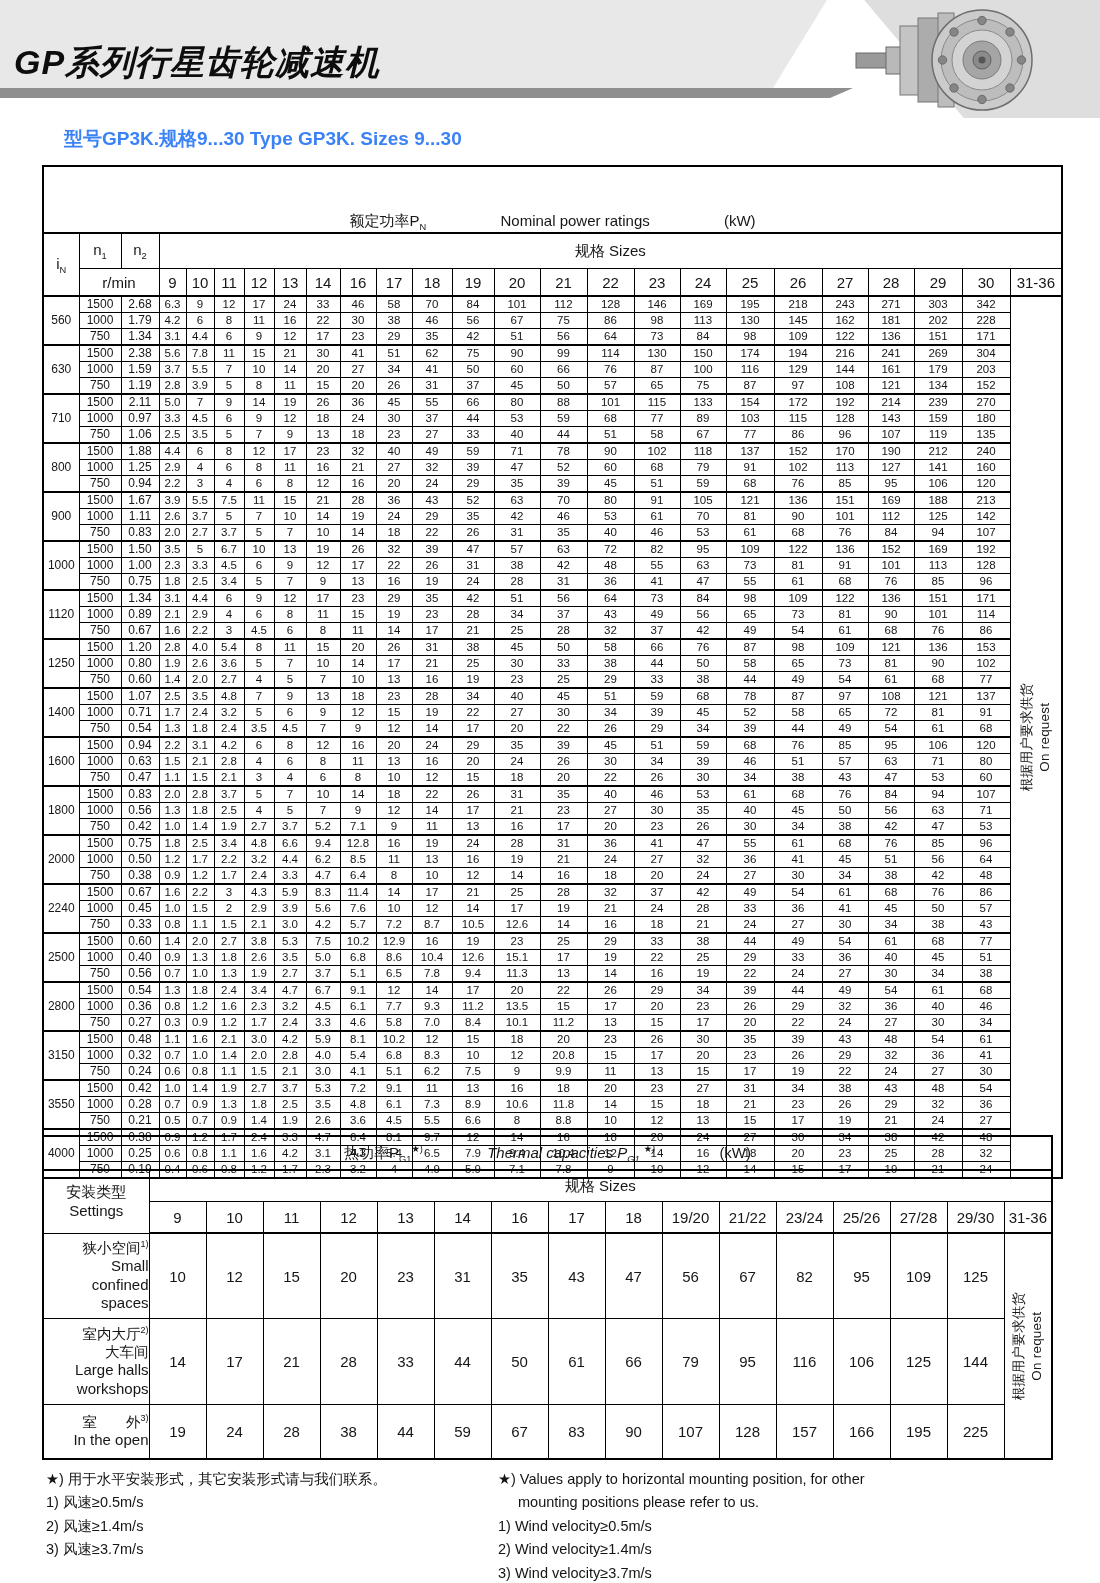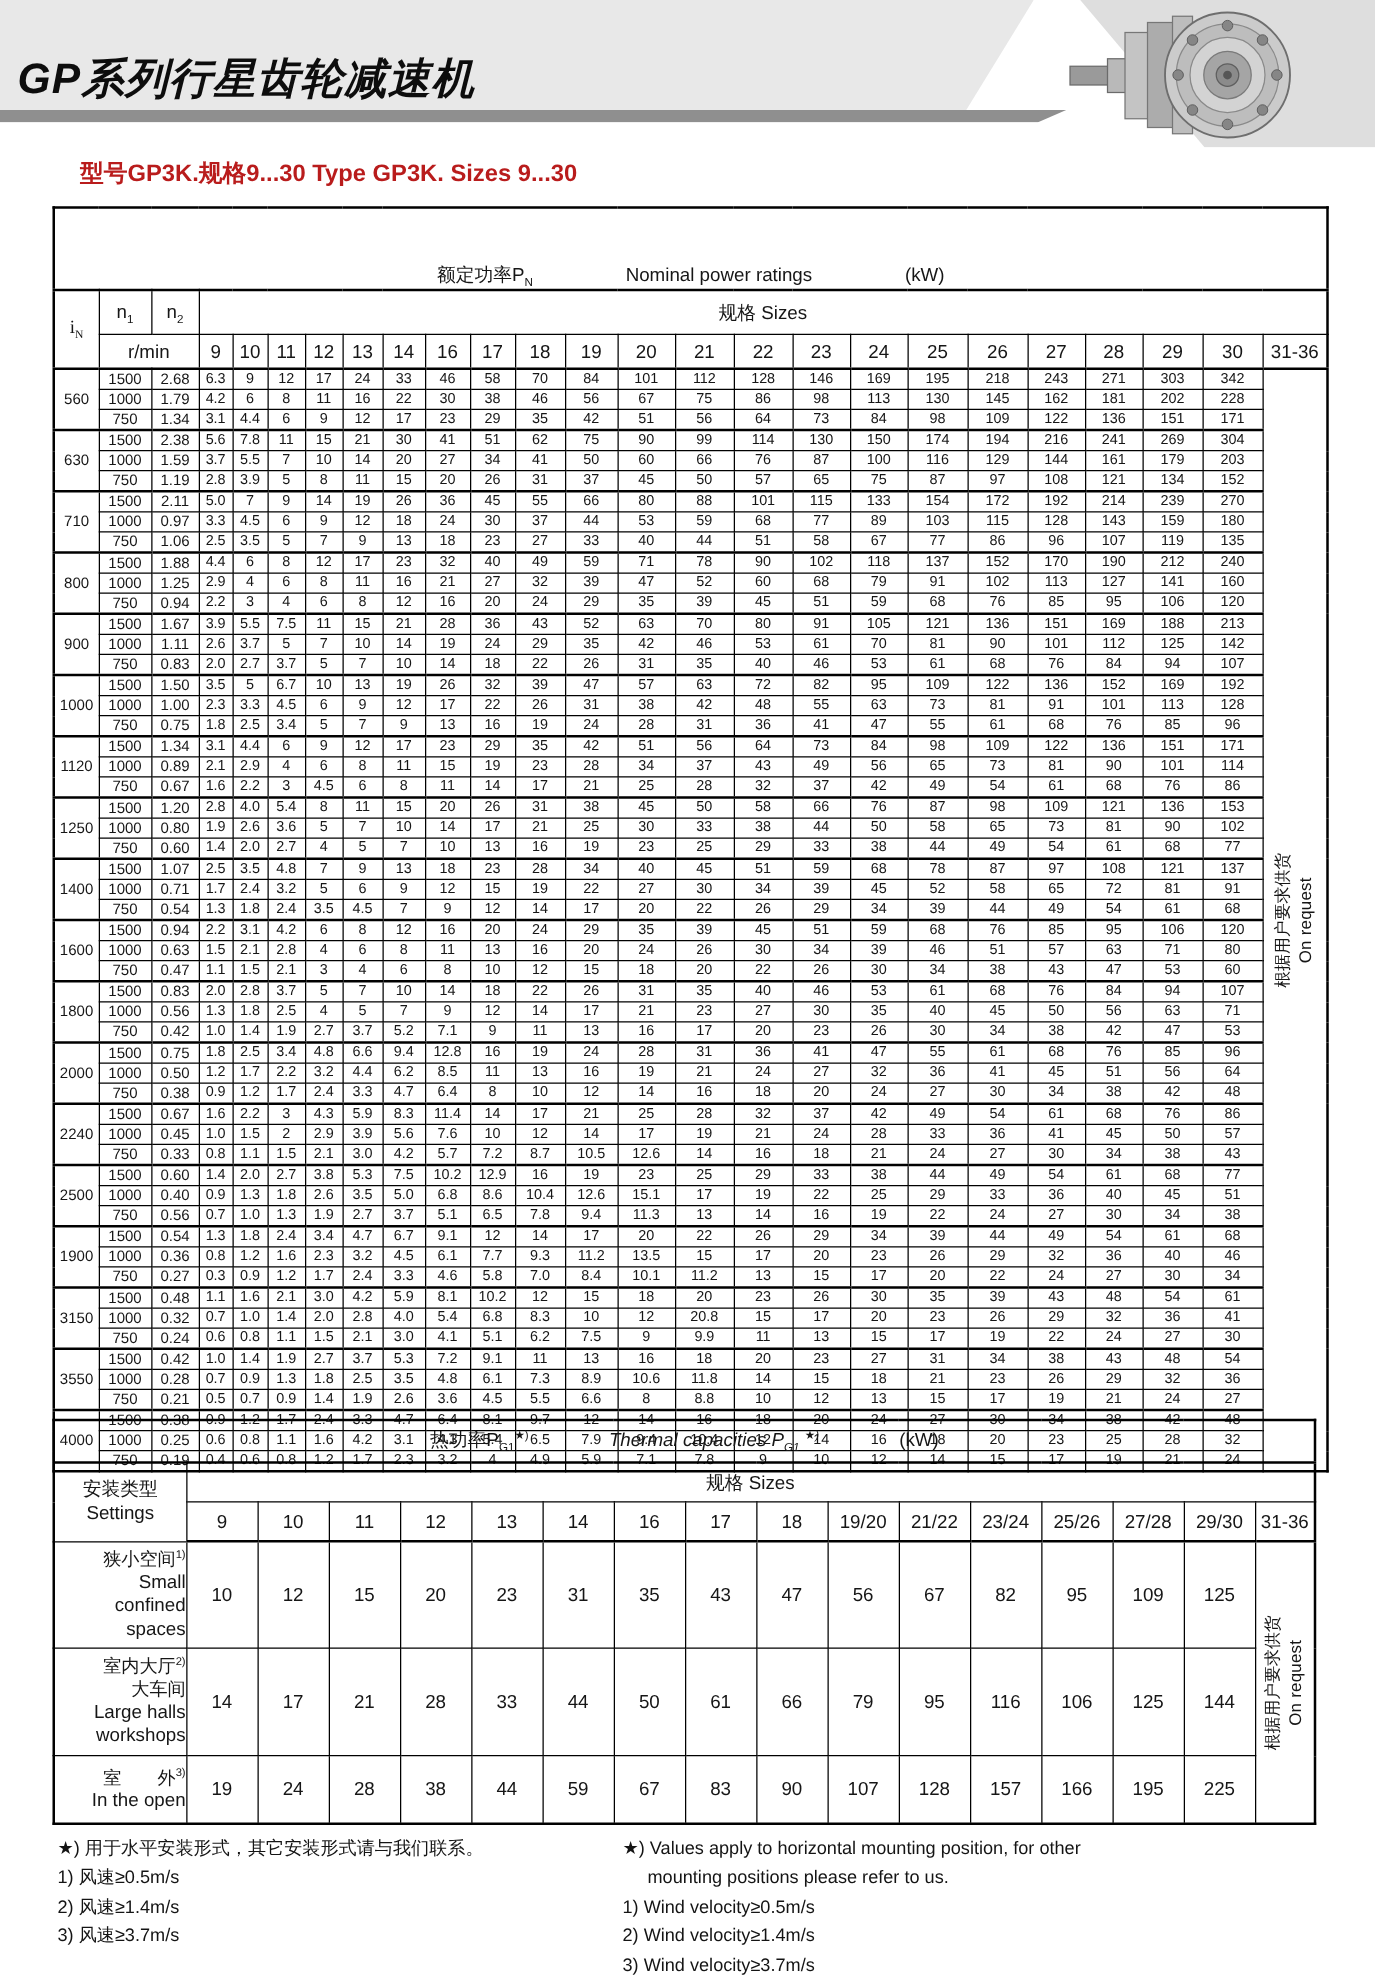--- a/index.html
+++ b/index.html
@@ -10,36 +10,36 @@
     clip-path:polygon(0 0,827px 0,773px 100%,0 100%);}
   .banner-stripe{position:absolute;left:0;top:88px;width:900px;height:10px;background:#8f8f8f;
     clip-path:polygon(0 0,853px 0,830px 100%,0 100%);}
   .banner-right{position:absolute;left:838px;top:0;width:262px;height:118px;background:#dedede;
     clip-path:polygon(10% 0,100% 0,100% 100%,48% 100%);}
   .banner-title{position:absolute;left:14px;top:40px;font-size:34px;font-weight:bold;font-style:italic;
     letter-spacing:1px;color:#0d0d0d;}
   .gear{position:absolute;left:852px;top:4px;}
 
   
-  .page-title{position:absolute;left:64px;top:126px;font-size:19px;font-weight:bold;color:#b91c1c;}
+  .page-title{position:absolute;left:64px;top:126px;font-size:19px;font-weight:bold;color:#3b82f6;}
 
   
   table{border-collapse:collapse;table-layout:fixed;}
   th,td{border:1px solid #000;text-align:center;vertical-align:middle;padding:0;overflow:hidden;
     font-weight:normal;color:#161616;}
   sub{font-size:62%;}
   sup{font-size:62%;vertical-align:super;}
 
   
   .power{position:absolute;left:42px;top:165px;width:1019px;border:2px solid #000;}
   .power .t-title{height:30px;font-size:15px;border-bottom:2px solid #000;}
   .power .t-title .tspan{display:inline-block;}
   .power .hdrB th{height:34px;font-size:15px;}
   .power .hdrC th{height:26px;font-size:15px;border-bottom:2px solid #000;}
-  .power .in-h{font-size:14px;font-family:Liberation Serif, serif;}
+  .power .in-h{font-size:14px;}
   .power tbody td{height:15px;line-height:15px;font-size:11.5px;}
   .power tbody td.ratio{font-size:12px;}
   .power tbody td.nv{font-size:12px;}
   .power tr.gs td{border-top:2px solid #000;}
   td.onreq{border-left:1.5px solid #000;}
   .vwrap{display:flex;align-items:center;justify-content:center;width:100%;}
   .vrot{transform:rotate(-90deg);white-space:nowrap;font-size:13.5px;line-height:1.35;color:#161616;}
   .vrot .en{letter-spacing:.2px;}
 
   
@@ -1227,21 +1227,21 @@
         <td>16</td>
         <td>19</td>
         <td>22</td>
         <td>24</td>
         <td>27</td>
         <td>30</td>
         <td>34</td>
         <td>38</td>
       </tr>
       <tr class="gs">
-        <td class="ratio" rowspan="3">1900</td>
+        <td class="ratio" rowspan="3">2800</td>
         <td class="nv">1500</td>
         <td class="nv">0.54</td>
         <td>1.3</td>
         <td>1.8</td>
         <td>2.4</td>
         <td>3.4</td>
         <td>4.7</td>
         <td>6.7</td>
         <td>9.1</td>
         <td>12</td>

